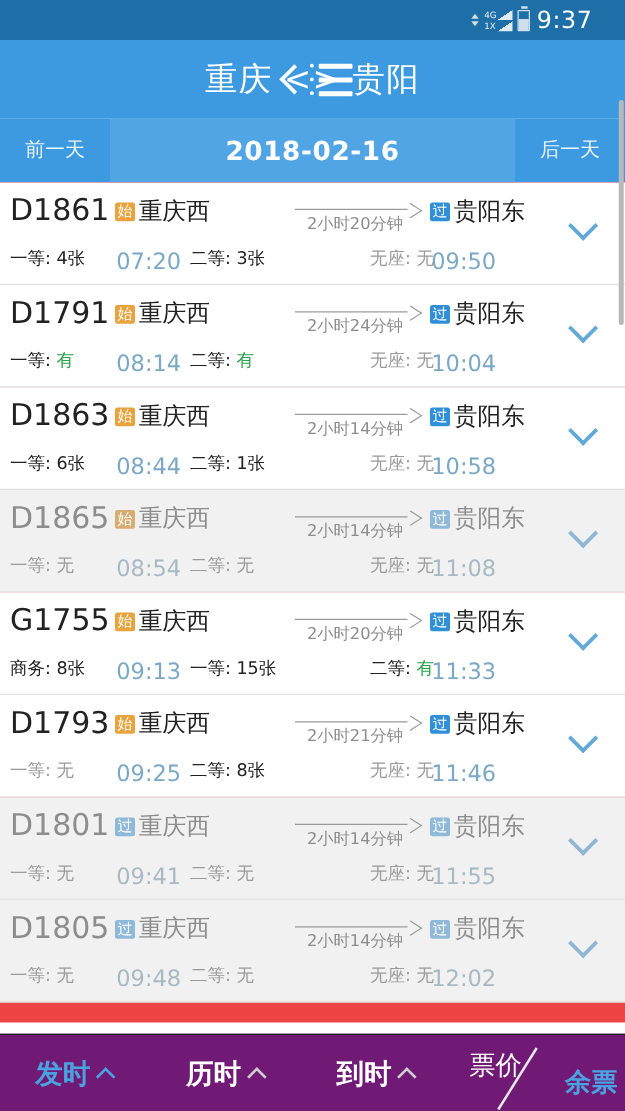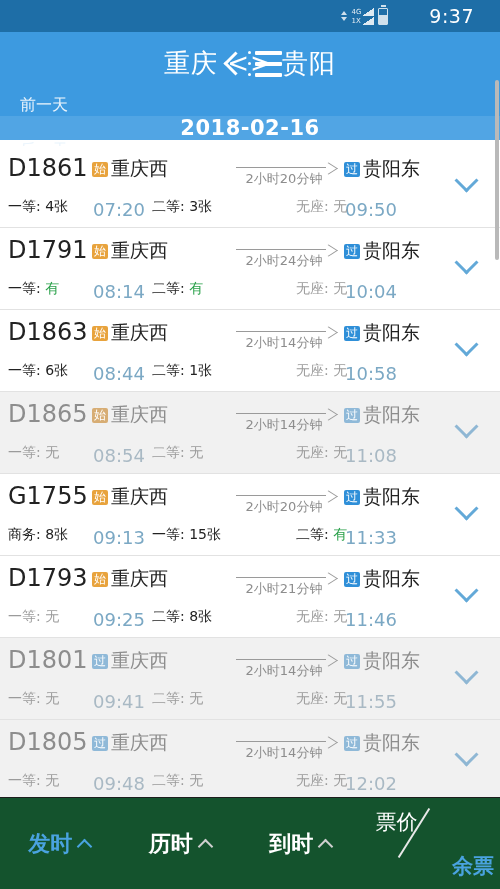--- a/index.html
+++ b/index.html
@@ -8,21 +8,21 @@
     font-family:"DejaVu Sans","Liberation Sans",sans-serif;
     background:#ffffff; overflow:hidden; position:relative;
   }
 
   
   .statusbar{
     height:32px; background:#1e6ea7; display:flex; align-items:center;
     justify-content:flex-end; padding-right:26px; gap:5px;
   }
   .sb-icons{ display:flex; align-items:center; gap:4px; }
-  .sb-time{ color:#fff; font-size:19px; letter-spacing:.5px;margin-left:36px; }
+  .sb-time{ color:#fff; font-size:19px; letter-spacing:.5px; }
   .arrows{ display:flex; flex-direction:column; gap:2px; align-items:center; }
   .arrows i{ display:block; width:0;height:0;border-left:3px solid transparent;border-right:3px solid transparent; }
   .arrows i.up{ border-bottom:4px solid #cfe0ec; }
   .arrows i.dn{ border-top:4px solid #cfe0ec; }
   .net{ display:flex; flex-direction:column; gap:1px; }
   .net-row{ display:flex; align-items:flex-end; gap:1px; }
   .net-row span{ font-size:7px; color:#e6eef4; line-height:7px; }
   .bars{ width:12px; height:8px; background:
       linear-gradient(to top left, #dfeaf2 49.5%, transparent 50%); }
   .batt{ width:10px;height:17px;border:1.5px solid #cfe0ec;border-radius:1px;position:relative;
@@ -41,21 +41,21 @@
   }
   .title{ color:#fff; font-size:26px; font-weight:400; letter-spacing:1px;
     position:absolute; left:0; right:0; text-align:center; pointer-events:none; }
   .list-icon{ width:34px; height:26px; display:flex; flex-direction:column;
     justify-content:space-between; z-index:2; cursor:pointer; }
   .list-icon .li-row{ display:flex; align-items:center; gap:4px; }
   .list-icon .dot{ width:3px;height:3px;background:#fff;border-radius:50%; }
   .list-icon .bar{ flex:1; height:4px; background:#fff; border-radius:1px; }
 
   
-  .datebar{ height:37px; display:flex; background:#3d9ae0;flex-direction:column; }
+  .datebar{ height:51px; display:flex; background:#3d9ae0; }
   .date-side{ width:88px; display:flex; align-items:center; justify-content:center;
     color:#eaf4fc; font-size:16px; cursor:pointer; }
   .date-center{ flex:1; background:#51a5e4; display:flex; align-items:center;
     justify-content:center; color:#fff; font-size:21px; font-weight:bold; letter-spacing:.5px; cursor:pointer; }
 
   
   .list{ position:absolute; top:146px; bottom:71px; left:0; right:0; overflow:hidden; background:#ef4444; }
   .row{ height:82px; border-bottom:1px solid #e2e2e2; position:relative; background:#fff; }
   .row.dim{ background:#f1f1f1; }
 
@@ -91,22 +91,22 @@
 
   .chev{ position:absolute; right:22px; top:26px; width:22px;height:22px; cursor:pointer; }
   .chev:before{ content:""; position:absolute; left:2px; top:0px; width:14px;height:14px;
     border-right:3px solid #63a9d8; border-bottom:3px solid #63a9d8; transform:rotate(45deg); }
   .row.dim .chev:before{ border-color:#8fb7d4; }
 
   .scrollbar{ position:absolute; right:1px; top:80px; width:4px; height:180px;
     background:#b9b9b9; border-radius:2px; cursor:pointer; }
 
   
-  .bottombar{ position:absolute; left:0; right:0; bottom:0; height:92px;
-    background:#14532d; display:flex; align-items:center; border-top:1px solid #1d1d1d; }
+  .bottombar{ position:absolute; left:0; right:0; bottom:0; height:62px;
+    background:#701a75; display:flex; align-items:center; border-top:1px solid #1d1d1d; }
   .bb-item{ flex:1; display:flex; align-items:center; justify-content:center;
     gap:7px; color:#fff; font-size:22px; font-weight:bold; cursor:pointer; }
   .bb-item.active{ color:#4aa3e0; }
   .caret{ width:13px;height:13px; position:relative; }
   .caret:before{ content:""; position:absolute; left:0;top:4px; width:9px;height:9px;
     border-left:2px solid #cfcfcf; border-top:2px solid #cfcfcf; transform:rotate(45deg); }
   .bb-item.active .caret:before{ border-color:#4aa3e0; }
   .bb-price{ flex:1.15; position:relative; height:100%; cursor:pointer; }
   .bb-price .p1{ position:absolute; left:14px; top:10px; color:#fff; font-size:21px; font-weight:normal; }
   .bb-price .p2{ position:absolute; right:6px; bottom:9px; color:#4aa3e0; font-size:21px; font-weight:bold; }

